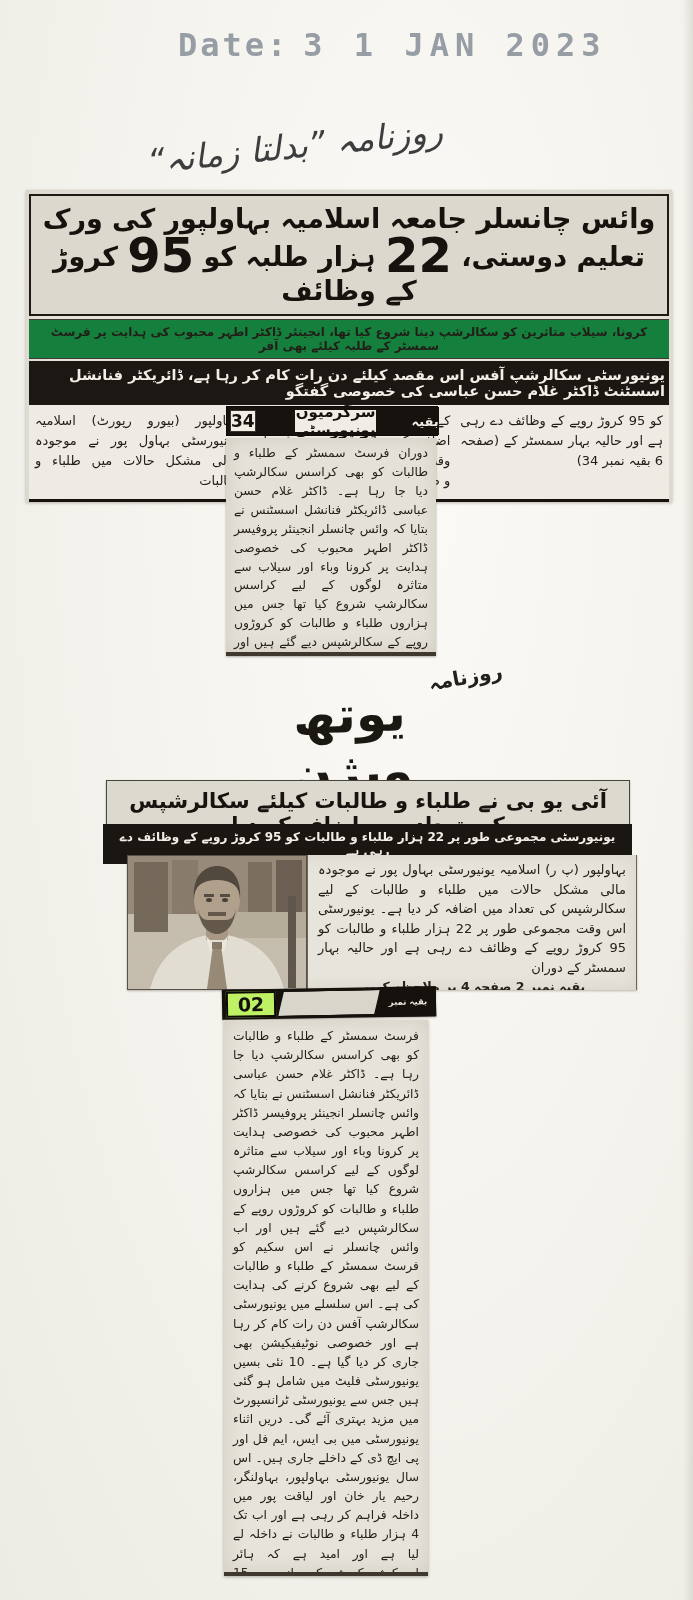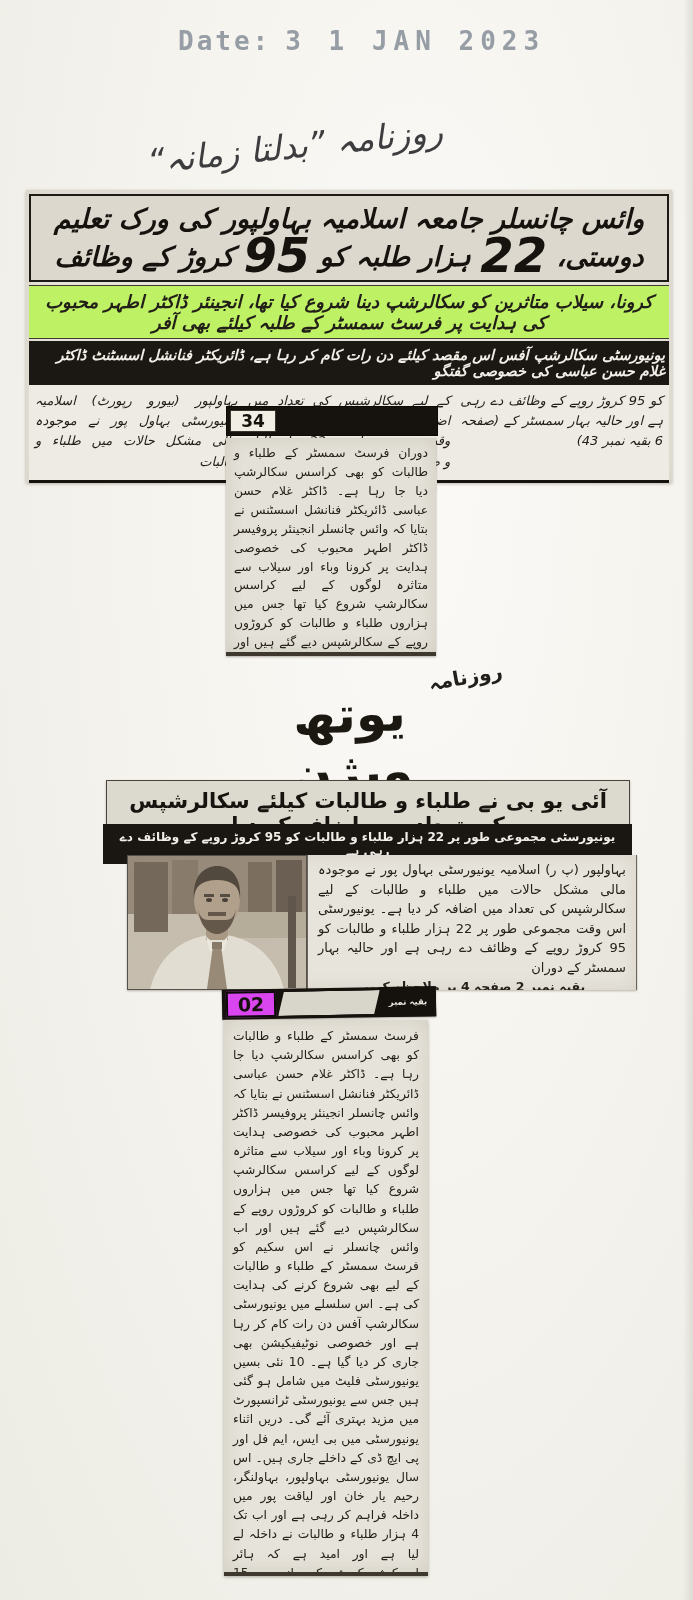--- a/index.html
+++ b/index.html
@@ -16,21 +16,21 @@
   .page::after{ 
     content:"";position:absolute;top:0;right:0;width:10px;height:100%;
     background:linear-gradient(to left,#c9c7c0,transparent);opacity:.5;pointer-events:none;
   }
   .urdu{direction:rtl;font-family:"DejaVu Sans",sans-serif;}
 
   
   .stamp{
     position:absolute;left:178px;top:26px;
     font-family:"DejaVu Sans Mono",monospace;
-    font-weight:bold;font-size:26px;letter-spacing:3px;
+    font-weight:bold;font-size:32px;letter-spacing:3px;
     color:#969da5;filter:blur(.4px);
     white-space:nowrap;
   }
   .stamp .v{margin-left:14px;letter-spacing:6px;}
 
   
   .hand1{
     position:absolute;left:120px;top:126px;width:350px;
     font-size:34px;font-style:italic;color:#3d3d3f;
     transform:rotate(-6deg);text-align:center;
@@ -41,48 +41,47 @@
   }
   .hand2 .small{display:block;text-align:left;font-size:20px;font-weight:bold;color:#23201b;transform:translateX(205px) rotate(-8deg);width:90px;}
   .hand2 .big{display:block;font-size:50px;font-weight:900;color:#1b1711;letter-spacing:1px;margin-top:-6px;}
 
   
   .clip1{
     position:absolute;left:26px;top:190px;width:640px;
     background:#e6e3da;
     box-shadow:0 1px 3px rgba(70,60,45,.35), inset 0 0 25px rgba(120,110,90,.15);
     padding:4px 3px 0 3px;
-    font-style:italic;
   }
   .hlbox{
     border:2px solid #1d1914;background:#dcd8ce;
     padding:6px 8px;text-align:center;
   }
   .hl{
     font-weight:bold;color:#16130f;font-size:27px;line-height:1.25;
   }
   .hl .num{font-size:48px;line-height:.8;vertical-align:-6px;letter-spacing:-1px;}
   .sub1{
-    margin-top:3px;background:#bef264;border-top:1px solid #3f3a32;border-bottom:1px solid #3f3a32;
-    font-size:18px;font-weight:bold;color:#221e18;text-align:center;padding:5px 4px;
+    margin-top:3px;background:#15803d;border-top:1px solid #3f3a32;border-bottom:1px solid #3f3a32;
+    font-size:12px;font-weight:bold;color:#221e18;text-align:center;padding:5px 4px;
   }
   .sub2{
     background:#1b1713;color:#f2efe8;font-size:14.5px;font-weight:bold;
     text-align:right;padding:6px 4px;margin-top:2px;
   }
   .cols3{
     display:flex;flex-direction:row-reverse;gap:10px;
     background:#edebe3;padding:6px 6px 8px 6px;border-bottom:3px solid #16130f;
     font-size:13px;line-height:1.55;text-align:justify;
   }
   .cols3>div{flex:1;}
 
   .contbar1{
     position:absolute;left:226px;top:406px;width:212px;height:30px;
-    display:flex;flex-direction:column;align-items:stretch;background:#16120e;
+    display:flex;flex-direction:row;align-items:stretch;background:#16120e;
     border:1px solid #0c0a07;box-sizing:border-box;gap:36px;
   }
   .contbar1 .numbox{background:#f1eee6;color:#16120e;font-weight:bold;font-size:17px;
     display:flex;align-items:center;justify-content:center;width:44px;margin:3px;border:1px solid #3a352c;}
   .contbar1 .title{background:#efede5;color:#16120e;font-weight:bold;font-size:15px;flex:1;
     display:flex;align-items:center;justify-content:center;margin:3px 0;}
   .contbar1 .baqiya{background:#16120e;color:#f1eee6;font-size:13px;font-weight:bold;width:40px;
     display:flex;align-items:center;justify-content:center;}
 
   .col1{
@@ -117,21 +116,21 @@
     padding:5px 10px;box-sizing:border-box;
     font-size:13px;line-height:1.5;text-align:justify;color:#26211a;overflow:hidden;
   }
   .jump{font-weight:bold;text-align:center;font-size:12.5px;margin-top:1px;}
 
   .contbar2{
     position:absolute;left:222px;top:988px;width:214px;height:30px;
     background:#15110d;display:flex;flex-direction:row;align-items:stretch;
     transform:rotate(-1deg);box-shadow:0 1px 2px rgba(70,60,45,.4);
   }
-  .contbar2 .numbox{background:#d946ef;border:2px solid #0c0a07;color:#15110d;
+  .contbar2 .numbox{background:#bef264;border:2px solid #0c0a07;color:#15110d;
     font-weight:900;font-size:19px;display:flex;align-items:center;justify-content:center;
     width:46px;margin:2px 2px 2px 4px;}
   .contbar2 .mid{flex:1;background:#d8d5cb;margin:3px 0;
     clip-path:polygon(6% 0,100% 0,94% 100%,0 100%);}
   .contbar2 .lbl{background:#15110d;color:#efece4;font-size:8.5px;font-weight:bold;
     width:52px;display:flex;align-items:center;justify-content:center;text-align:right;line-height:1.2;padding:0 2px;}
 
   .col2{
     position:absolute;left:224px;top:1020px;width:204px;height:556px;
     background:#e6e3da;box-sizing:border-box;padding:7px 9px;
@@ -156,27 +155,27 @@
     <div class="hlbox">
       <div class="hl urdu">
         <span>وائس چانسلر جامعہ اسلامیہ بہاولپور کی ورک تعلیم دوستی، </span><span class="num">22</span><span> ہزار طلبہ کو </span><span class="num">95</span><span> کروڑ کے وظائف</span>
       </div>
     </div>
     <div class="sub1 urdu">کرونا، سیلاب متاثرین کو سکالرشپ دینا شروع کیا تھا، انجینئر ڈاکٹر اطہر محبوب کی ہدایت پر فرسٹ سمسٹر کے طلبہ کیلئے بھی آفر</div>
     <div class="sub2 urdu">یونیورسٹی سکالرشپ آفس اس مقصد کیلئے دن رات کام کر رہا ہے، ڈائریکٹر فنانشل اسسٹنٹ ڈاکٹر غلام حسن عباسی کی خصوصی گفتگو</div>
     <div class="cols3 urdu">
       <div>بہاولپور (بیورو رپورٹ) اسلامیہ یونیورسٹی بہاول پور نے موجودہ مالی مشکل حالات میں طلباء و طالبات</div>
       <div>کے لیے سکالرشپس کی تعداد میں اضافہ کر دیا ہے۔ یونیورسٹی اس وقت مجموعی طور پر 22 ہزار طلباء و طالبات</div>
-      <div>کو 95 کروڑ روپے کے وظائف دے رہی ہے اور حالیہ بہار سمسٹر کے (صفحہ 6 بقیہ نمبر 43)</div>
+      <div>کو 95 کروڑ روپے کے وظائف دے رہی ہے اور حالیہ بہار سمسٹر کے (صفحہ 6 بقیہ نمبر 34)</div>
     </div>
   </div>
 
   <div class="contbar1">
     <div class="numbox">34</div>
-    <div class="title urdu">اسلامیہ یونیورسٹی</div>
+    <div class="title urdu">سرگرمیوں یونیورسٹی</div>
     <div class="baqiya urdu">بقیہ</div>
   </div>
 
   <div class="col1 urdu">دوران فرسٹ سمسٹر کے طلباء و طالبات کو بھی کراسس سکالرشپ دیا جا رہا ہے۔ ڈاکٹر غلام حسن عباسی ڈائریکٹر فنانشل اسسٹنس نے بتایا کہ وائس چانسلر انجینئر پروفیسر ڈاکٹر اطہر محبوب کی خصوصی ہدایت پر کرونا وباء اور سیلاب سے متاثرہ لوگوں کے لیے کراسس سکالرشپ شروع کیا تھا جس میں ہزاروں طلباء و طالبات کو کروڑوں روپے کے سکالرشپس دیے گئے ہیں اور اب وائس چانسلر نے اس سکیم کو فرسٹ سمسٹر کے طلباء و طالبات کے لیے بھی شروع کرنے کی ہدایت کی ہے۔ اس سلسلے میں یونیورسٹی سکالرشپ آفس دن رات کام کر رہا ہے اور خصوصی نوٹیفیکیشن بھی جاری کر دیا گیا ہے۔</div>
 
   <div class="hand2">
     <span class="small urdu">روزنامہ</span>
     <span class="big urdu">یوتھ ویژن</span>
   </div>
 

